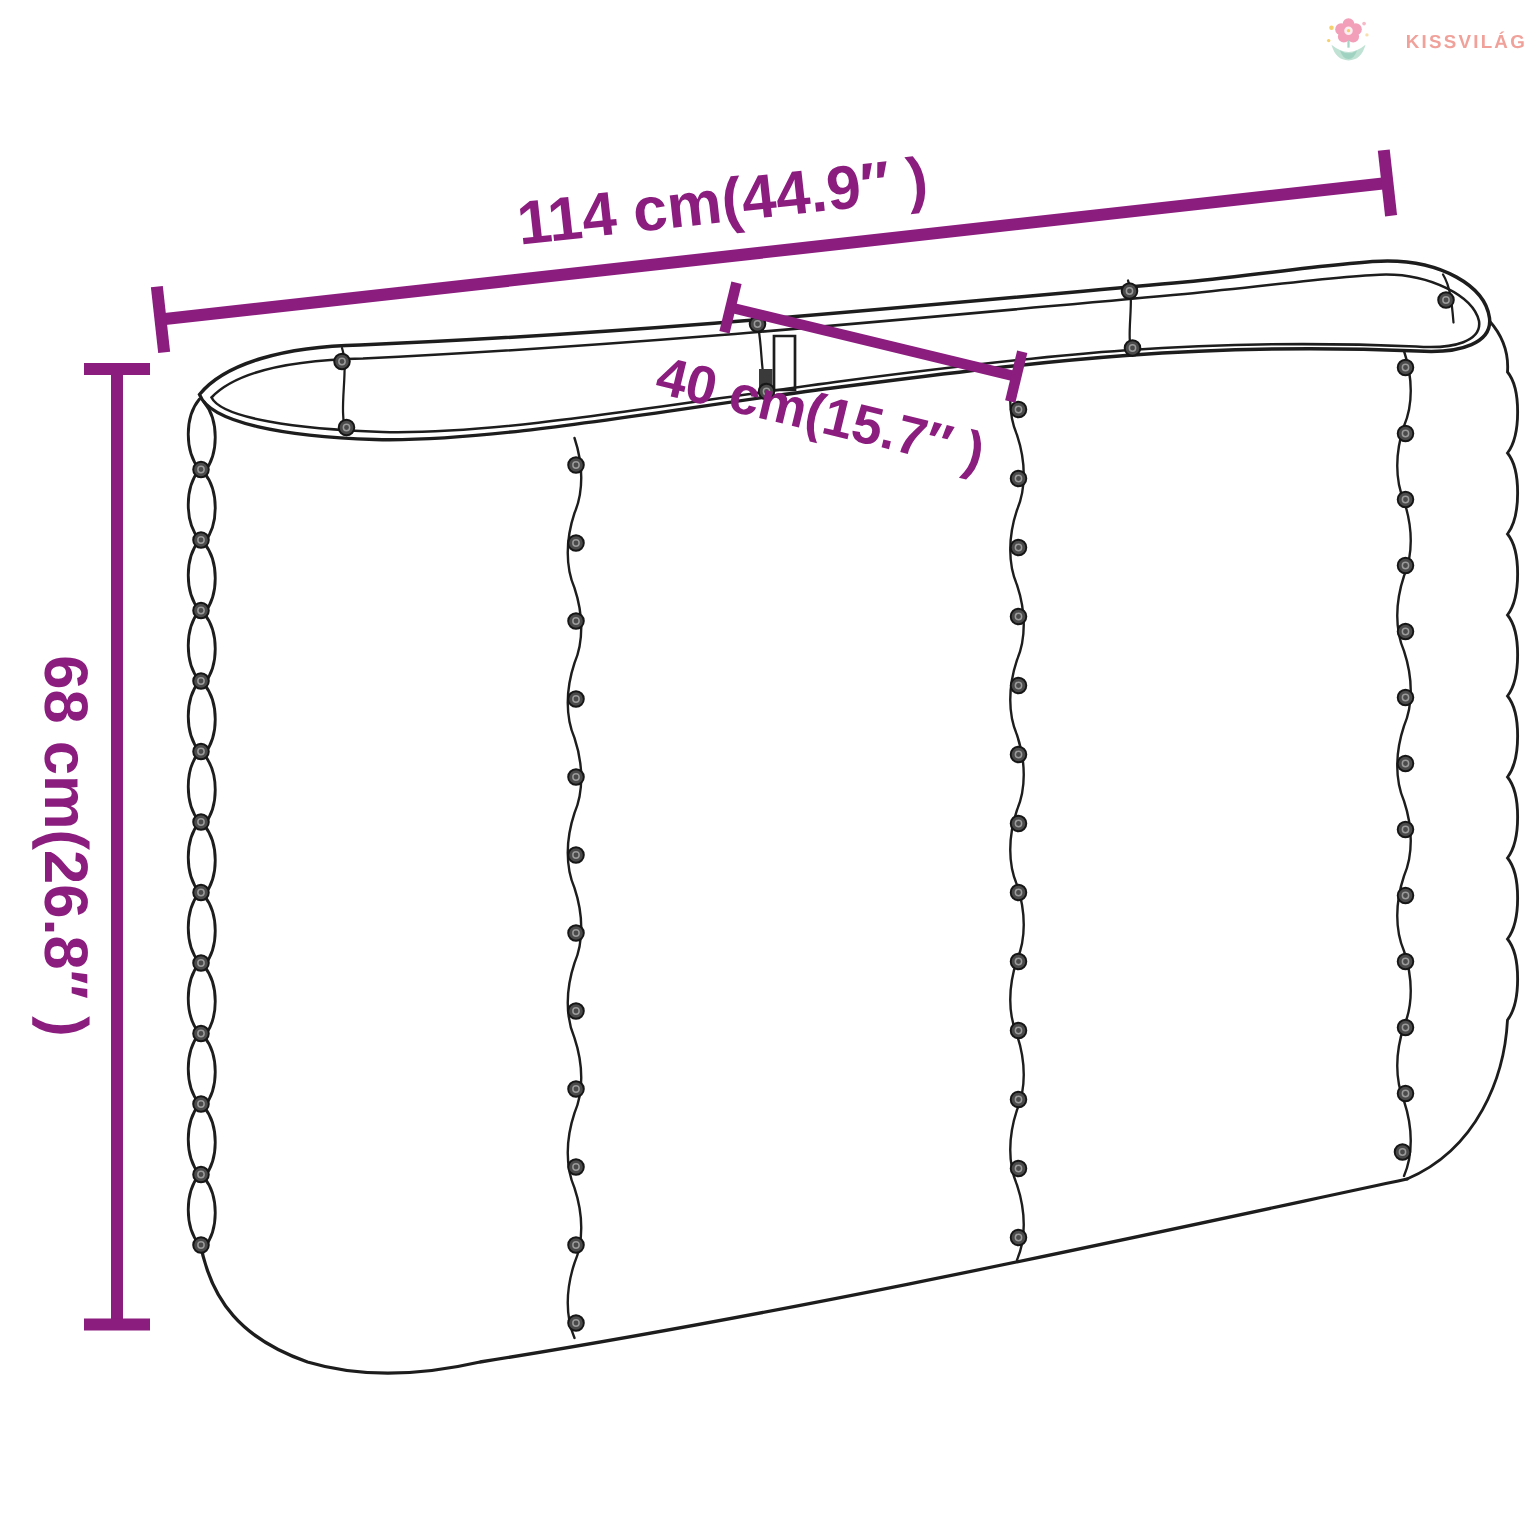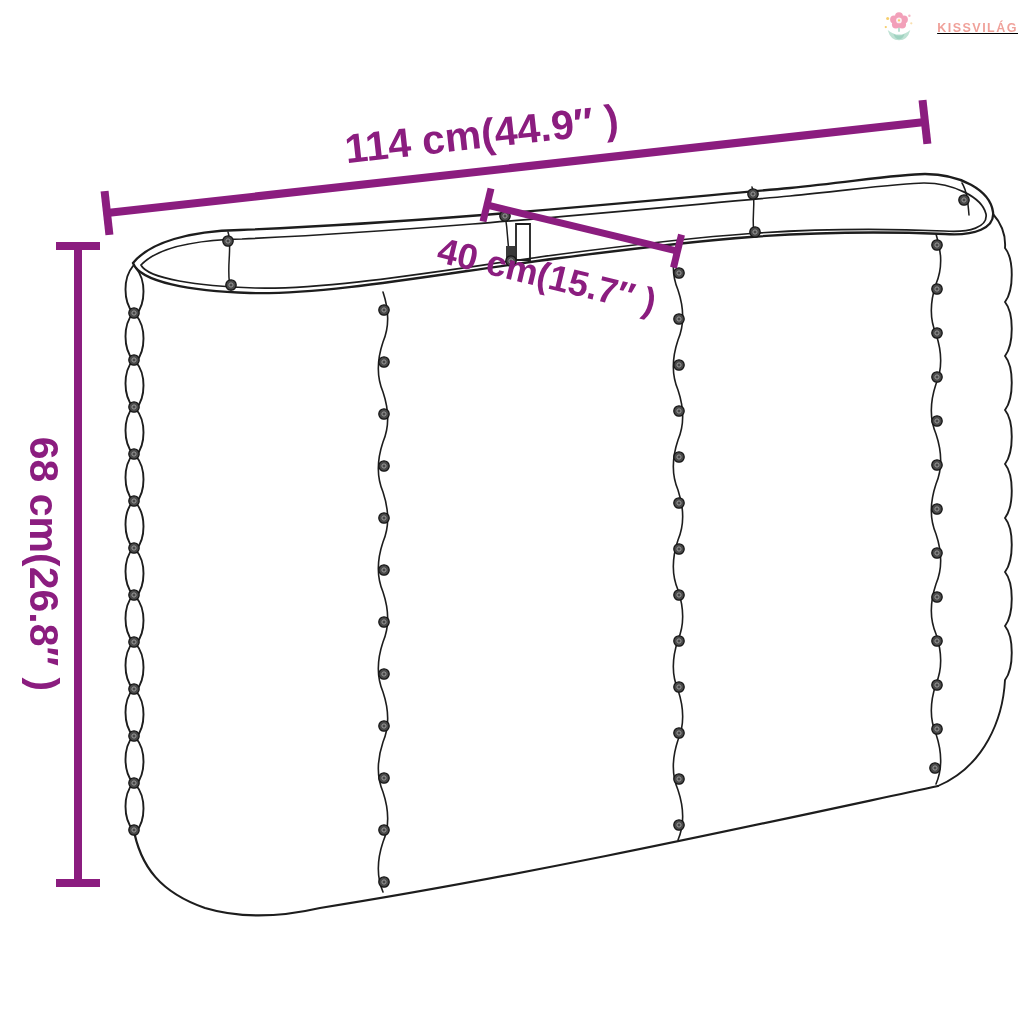--- a/index.html
+++ b/index.html
@@ -3,21 +3,21 @@
 <meta charset="utf-8">
 <style>
   html,body{margin:0;padding:0;background:#ffffff;}
   .canvas{
     position:relative;width:1024px;height:1024px;background:#ffffff;overflow:hidden;
     font-family:"Liberation Sans",sans-serif;
   }
   .artwork{position:absolute;left:0;top:0;width:1024px;height:1024px;}
   .dim-text{font-family:"Liberation Sans",sans-serif;font-weight:bold;fill:#8b1d7f;}
   .logo{
-    position:absolute;top:10px;right:6px;display:flex;align-items:center;gap:21px;text-decoration:underline;
+    position:absolute;top:10px;right:6px;display:flex;align-items:center;gap:21px;
   }
   .logo-text{
     color:#f0a19a;font-weight:bold;font-size:12.5px;letter-spacing:1.5px;
     font-family:"Liberation Sans",sans-serif;
   }
 </style>
 </head>
 <body>
 
 <div class="canvas">

